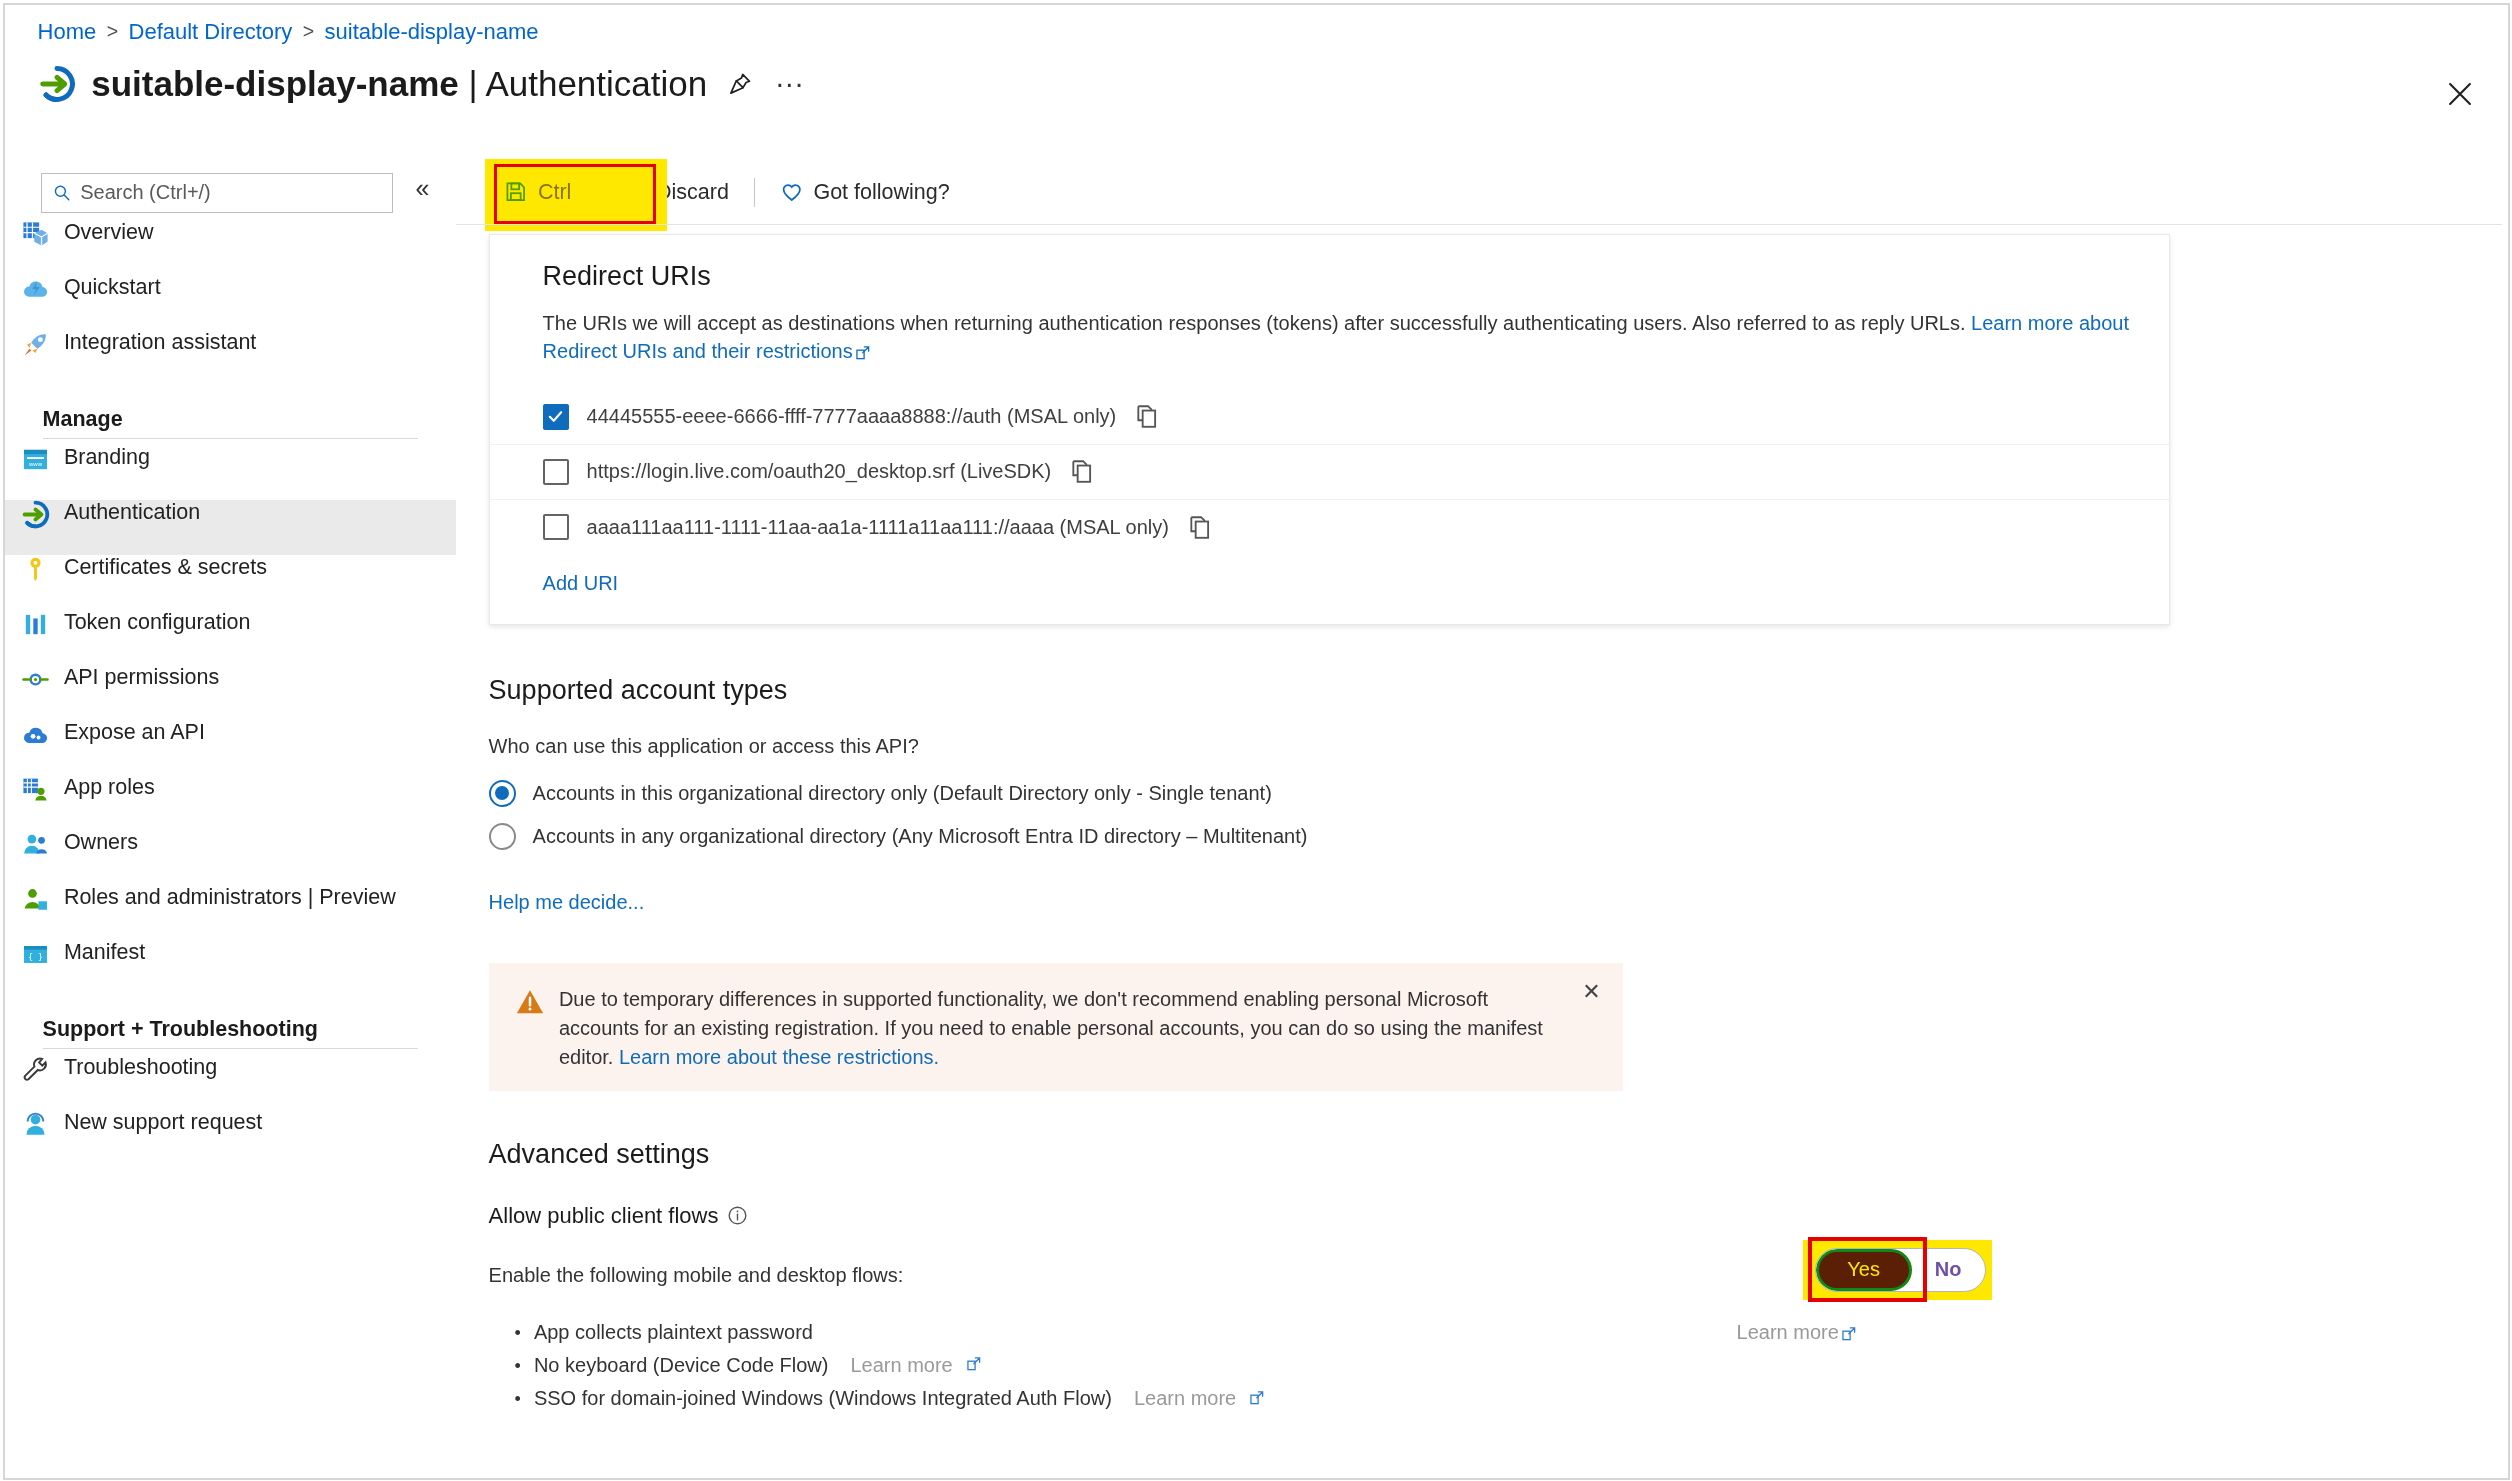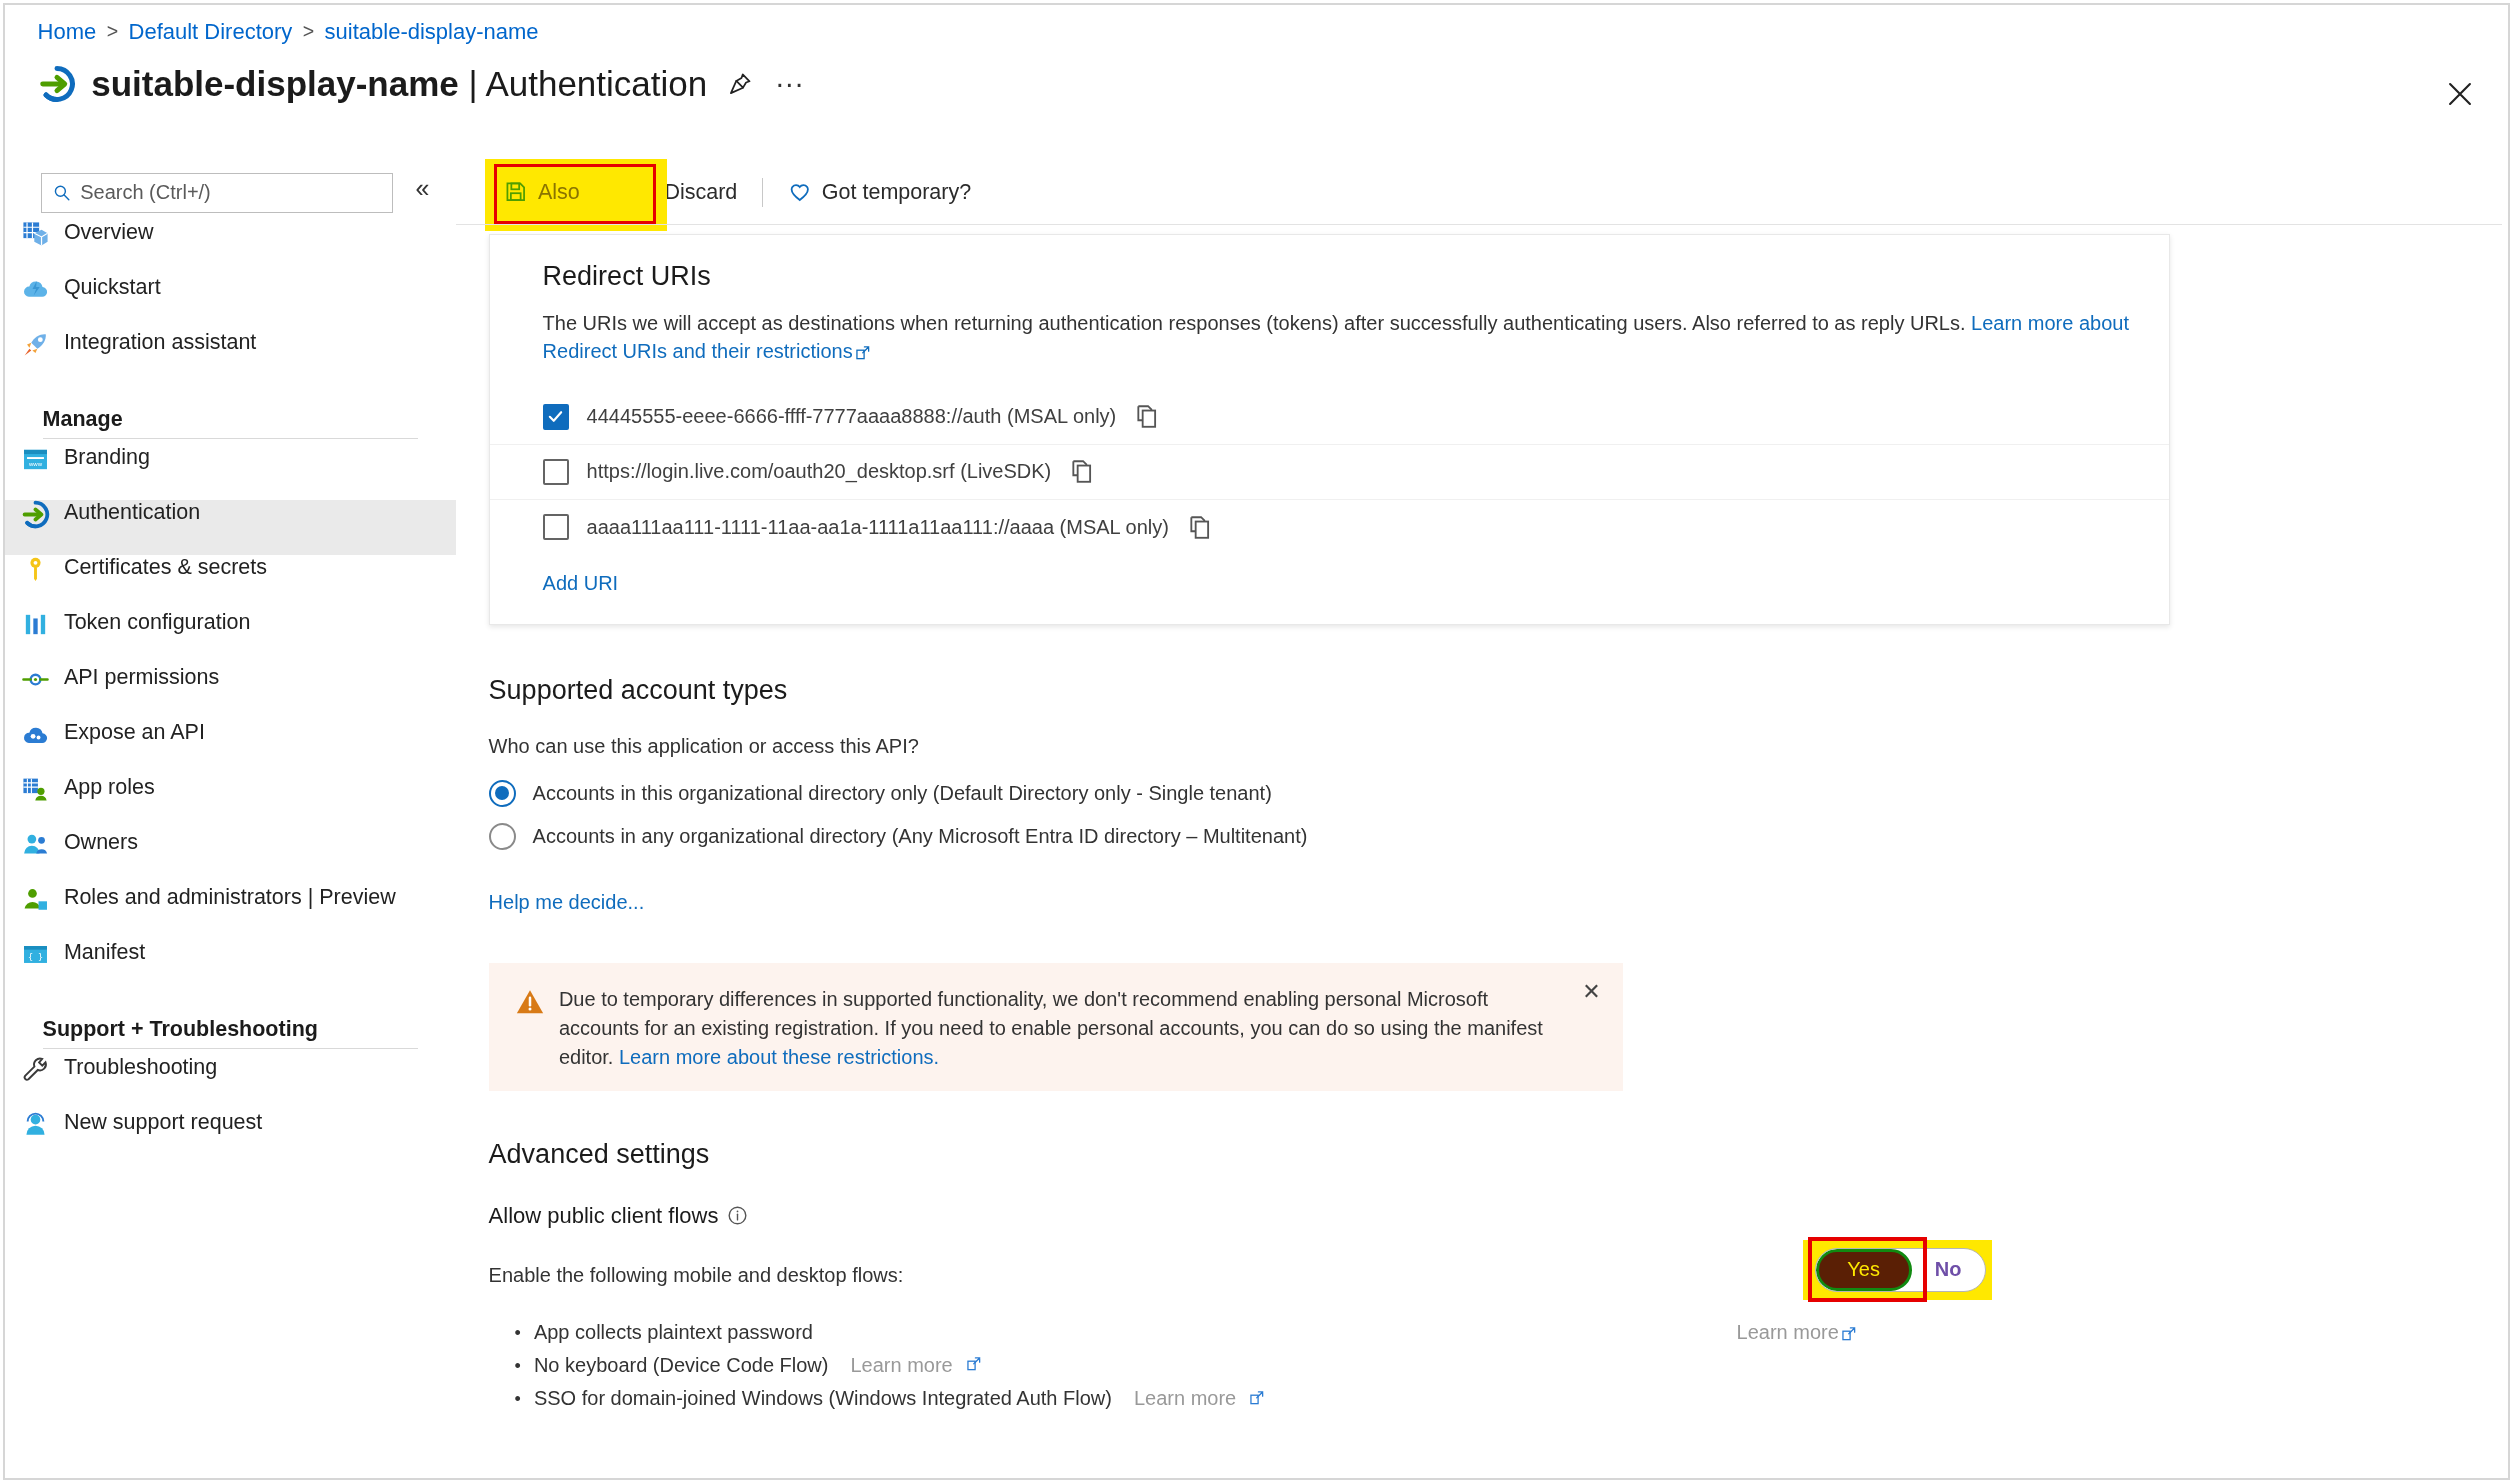--- a/index.html
+++ b/index.html
@@ -445,39 +445,39 @@
   <div class="toolbar">
     <div class="save-wrap">
       <div class="save-highlight"></div>
       <div class="save-redbox"></div>
       <div class="tb-btn save-btn">
         <svg width="23.5" height="23.5" viewBox="0 0 24 24" fill="none" stroke="#4f9e00" stroke-width="1.8">
           <path d="M3.5 3.5 h13 l4 4 v13 h-17 Z"></path>
           <rect x="7.5" y="3.5" width="8" height="6"></rect>
           <rect x="7" y="13.5" width="10" height="7"></rect>
         </svg>
-        <span>Also</span>
+        <span>Ctrl</span>
       </div>
     </div>
 
     <div class="tb-btn" style="margin-left:30px;">
       <svg width="23.5" height="23.5" viewBox="0 0 24 24" stroke-width="2" stroke-linecap="round">
         <path d="M4.5 4.5 L19.5 19.5" stroke="#4f9e00"></path>
         <path d="M19.5 4.5 L4.5 19.5" stroke="#2b7cd3"></path>
       </svg>
       <span>Discard</span>
     </div>
 
     <div class="tb-sep"></div>
 
     <div class="tb-btn">
       <svg width="23.5" height="23.5" viewBox="0 0 24 24" fill="none" stroke="#0f6cbd" stroke-width="1.8">
         <path d="M12 20.5 C 4 14.5 2.5 10 4.6 7 A4.6 4.6 0 0 1 12 7.2 A4.6 4.6 0 0 1 19.4 7 C21.5 10 20 14.5 12 20.5 Z"></path>
       </svg>
-      <span>Got temporary?</span>
+      <span>Got following?</span>
     </div>
   </div>
   <div class="toolbar-rule"></div>
 
   <div class="content">
 
     <div class="uri-card">
       <div class="card-h">Redirect URIs</div>
       <div class="card-desc">
         <span>The URIs we will accept as destinations when returning authentication responses (tokens) after successfully authenticating users. Also referred to as reply URLs.</span>

